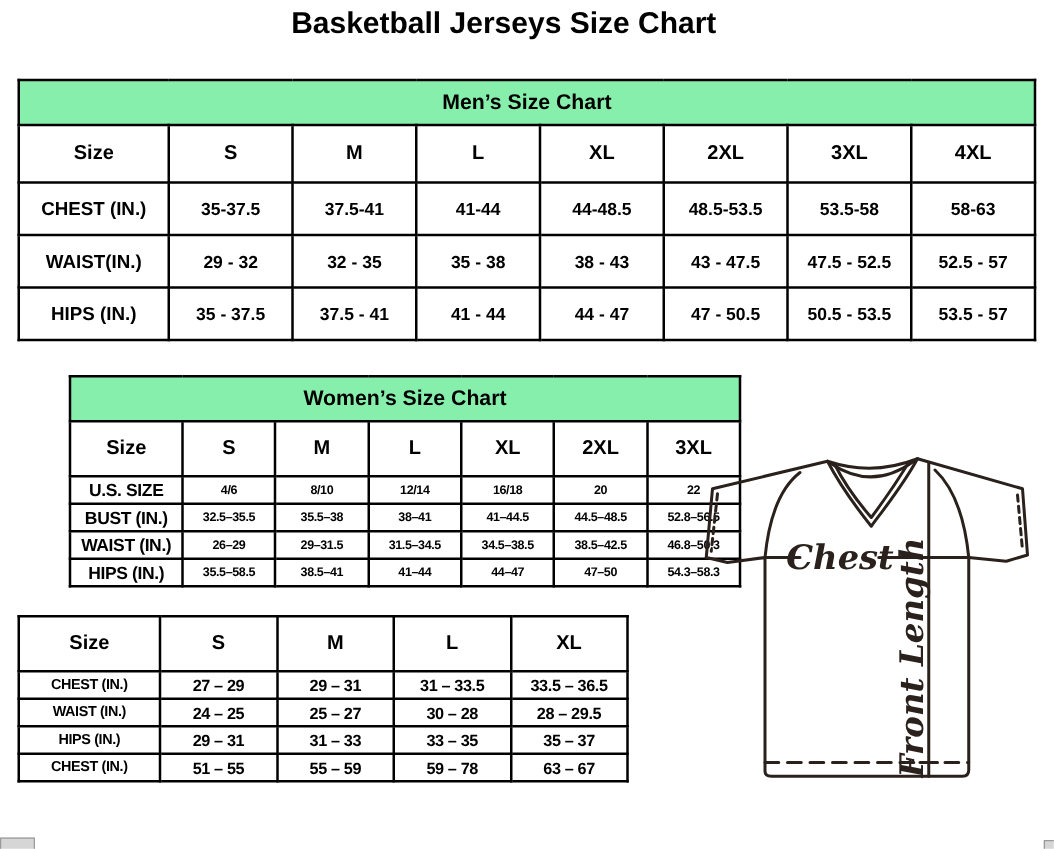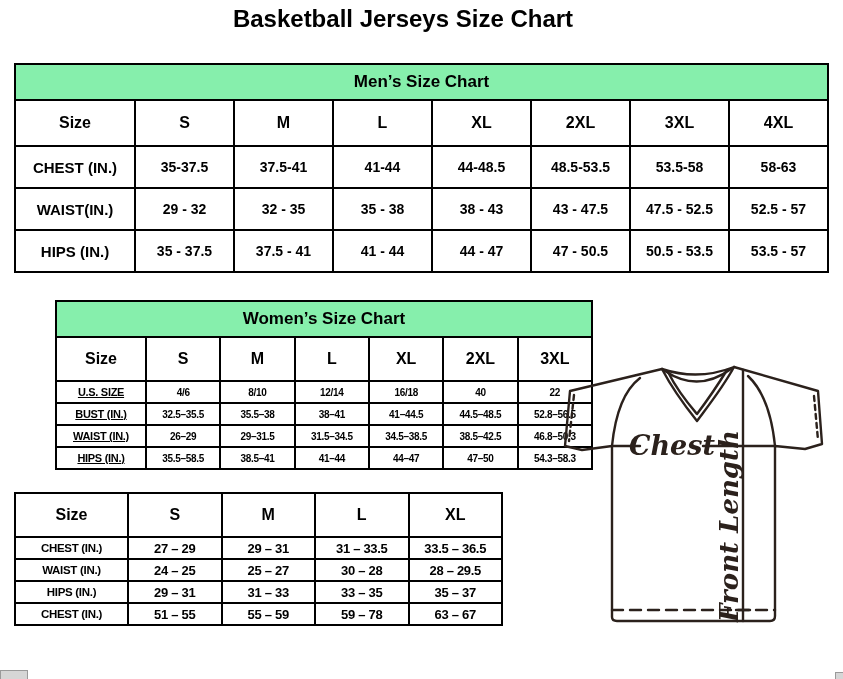--- a/index.html
+++ b/index.html
@@ -34,21 +34,21 @@
   .mens col.label-col{width:120px;}
   .mens tr.band th{height:34px;font-size:17px;}
   .mens tr.cols th{height:44px;font-size:16px;}
   .mens tbody th{height:40px;font-size:15px;}
   .mens tbody td{height:40px;font-size:14px;}
   
   .womens{left:14px;top:300px;width:538px;margin-left:41px;}
   .womens col.label-col{width:90px;}
   .womens tr.band th{height:34px;font-size:17px;}
   .womens tr.cols th{height:42px;font-size:16px;}
-  .womens tbody th{height:20px;font-size:11px;letter-spacing:-0.3px;text-decoration:underline;}
+  .womens tbody th{height:20px;font-size:14px;letter-spacing:-0.3px;}
   .womens tbody td{height:20px;font-size:10px;letter-spacing:-0.3px;}
   
   .youth{left:14px;top:492px;width:489px;}
   .youth col.label-col{width:113px;}
   .youth tr.band th{height:36px;font-size:17px;}
   .youth tr.cols th{height:42px;font-size:16px;}
   .youth tbody th{height:20px;font-size:11.5px;letter-spacing:-0.3px;}
   .youth tbody td{height:20px;font-size:13px;letter-spacing:-0.3px;}
   
   .jersey-svg{position:absolute;left:556px;top:358px;}
@@ -149,21 +149,21 @@
         <th>3XL</th>
       </tr>
     </thead>
     <tbody>
       <tr>
         <th>U.S. SIZE</th>
         <td>4/6</td>
         <td>8/10</td>
         <td>12/14</td>
         <td>16/18</td>
-        <td>40</td>
+        <td>20</td>
         <td>22</td>
       </tr>
       <tr>
         <th>BUST (IN.)</th>
         <td>32.5–35.5</td>
         <td>35.5–38</td>
         <td>38–41</td>
         <td>41–44.5</td>
         <td>44.5–48.5</td>
         <td>52.8–56.5</td>

